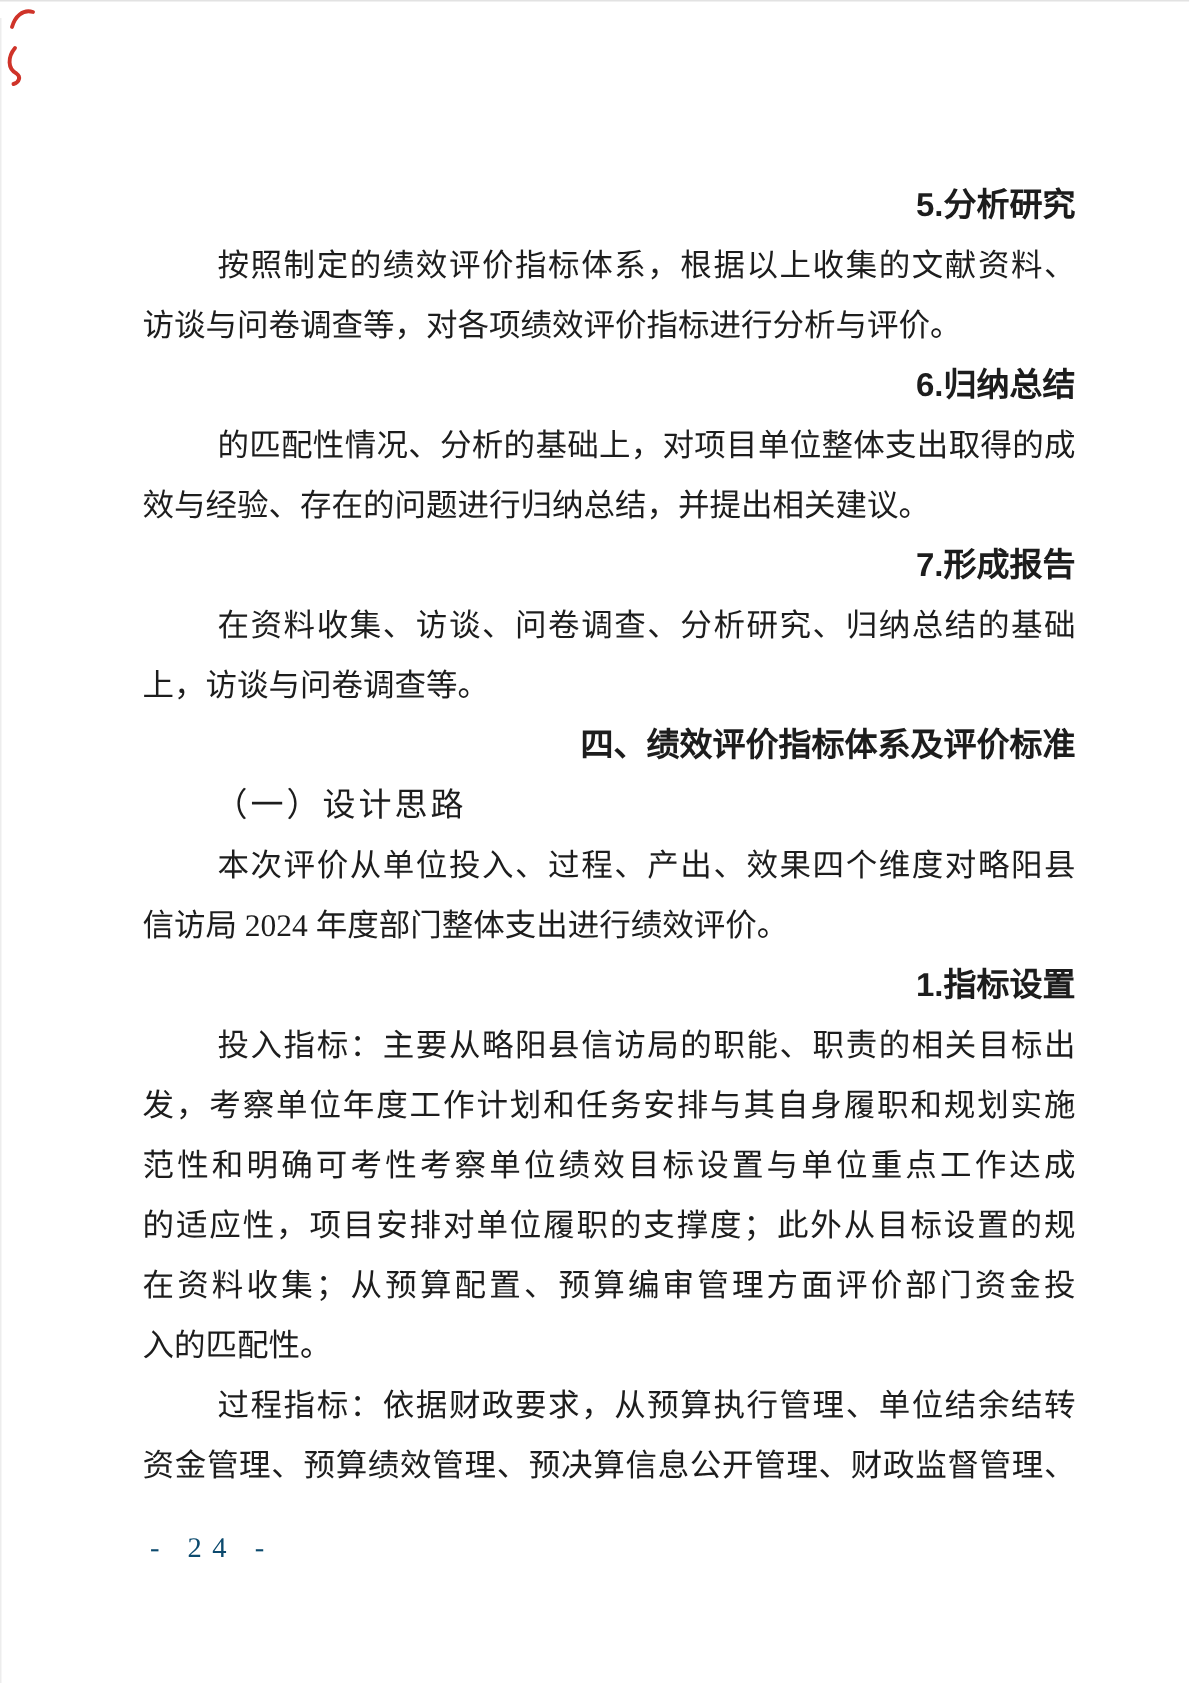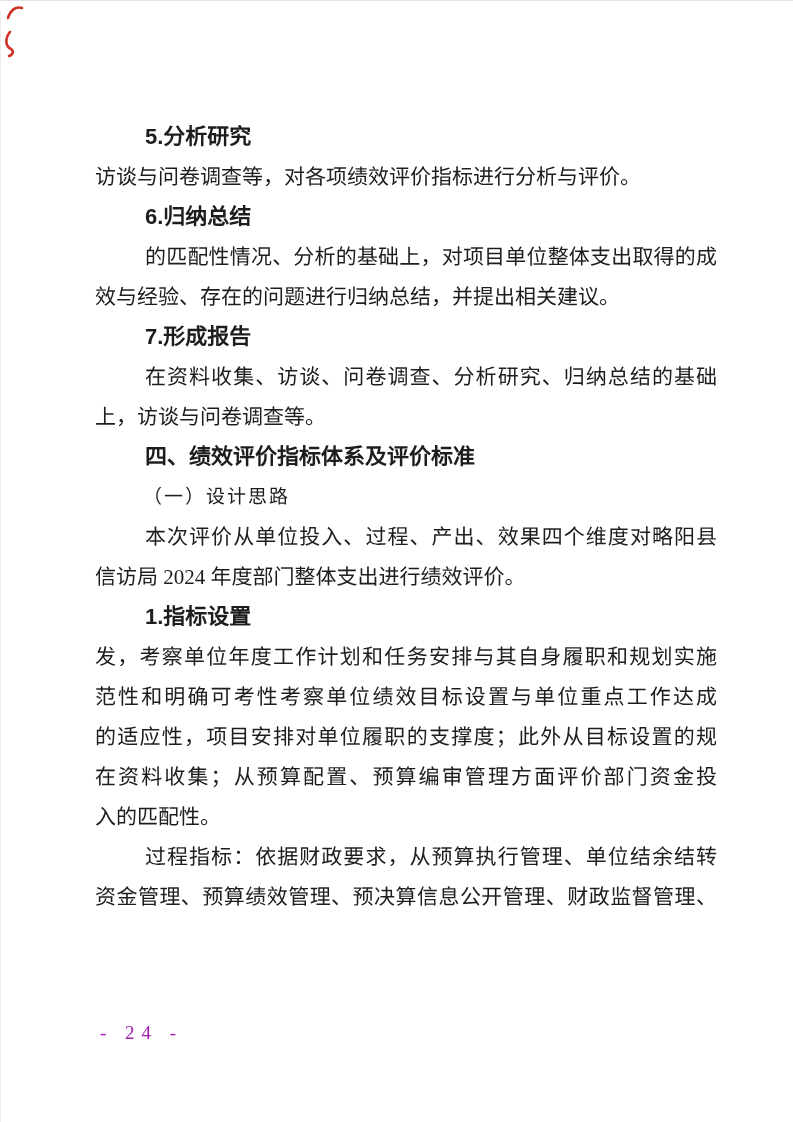--- a/index.html
+++ b/index.html
@@ -57,64 +57,67 @@
     text-indent: 50px;
   }
   .row.heading {
     font-weight: bold;
     padding-left: 50px;
     font-size: 22px;
   }
   .row.numbered-heading,
   .row.section-heading {
     font-family: "Liberation Sans", sans-serif;
+    text-align: right;
   }
   .row.sub-heading {
     font-weight: normal;
     padding-left: 48px;
-    font-size: 19px;
+    font-size: 22px;
     font-family: "Liberation Serif", serif;
     letter-spacing: 2px;
   }
   .footer {
     position: absolute;
     left: 100px;
     top: 1022px;
     font-size: 19px;
     letter-spacing: 7px;
-    color: #a21caf;
+    color: #0c4a6e;
     font-family: "Liberation Serif", serif;
   }
 </style>
 </head>
 <body>
 
 <div class="page">
   <div class="edge-top"></div>
   <div class="edge-left"></div>
 
   <svg class="pen-marks" viewBox="0 0 26 58" xmlns="http://www.w3.org/2000/svg">
     <path d="M7 16 C9 9 14 4 21 6" fill="none" stroke="#cf3329" stroke-width="2.6" stroke-linecap="round"></path>
     <path d="M9 30 C4 36 4 44 10 47 C13 49 12 53 8 54" fill="none" stroke="#cf3329" stroke-width="2.6" stroke-linecap="round"></path>
   </svg>
 
   <div class="content" id="doc-content">
       <div class="row heading numbered-heading">5.分析研究</div>
+      <div class="row para-line first full">按照制定的绩效评价指标体系，根据以上收集的文献资料、</div>
       <div class="row para-line">访谈与问卷调查等，对各项绩效评价指标进行分析与评价。</div>
       <div class="row heading numbered-heading">6.归纳总结</div>
       <div class="row para-line first full">的匹配性情况、分析的基础上，对项目单位整体支出取得的成</div>
       <div class="row para-line">效与经验、存在的问题进行归纳总结，并提出相关建议。</div>
       <div class="row heading numbered-heading">7.形成报告</div>
       <div class="row para-line first full">在资料收集、访谈、问卷调查、分析研究、归纳总结的基础</div>
       <div class="row para-line">上，访谈与问卷调查等。</div>
       <div class="row heading section-heading">四、绩效评价指标体系及评价标准</div>
       <div class="row heading sub-heading">（一）设计思路</div>
       <div class="row para-line first full">本次评价从单位投入、过程、产出、效果四个维度对略阳县</div>
       <div class="row para-line">信访局 2024 年度部门整体支出进行绩效评价。</div>
       <div class="row heading numbered-heading">1.指标设置</div>
+      <div class="row para-line first full">投入指标：主要从略阳县信访局的职能、职责的相关目标出</div>
       <div class="row para-line full">发，考察单位年度工作计划和任务安排与其自身履职和规划实施</div>
       <div class="row para-line full">范性和明确可考性考察单位绩效目标设置与单位重点工作达成</div>
       <div class="row para-line full">的适应性，项目安排对单位履职的支撑度；此外从目标设置的规</div>
       <div class="row para-line full">在资料收集；从预算配置、预算编审管理方面评价部门资金投</div>
       <div class="row para-line">入的匹配性。</div>
       <div class="row para-line first full">过程指标：依据财政要求，从预算执行管理、单位结余结转</div>
       <div class="row para-line full">资金管理、预算绩效管理、预决算信息公开管理、财政监督管理、</div>
     </div>
 
   <div class="footer">- 24 -</div>

